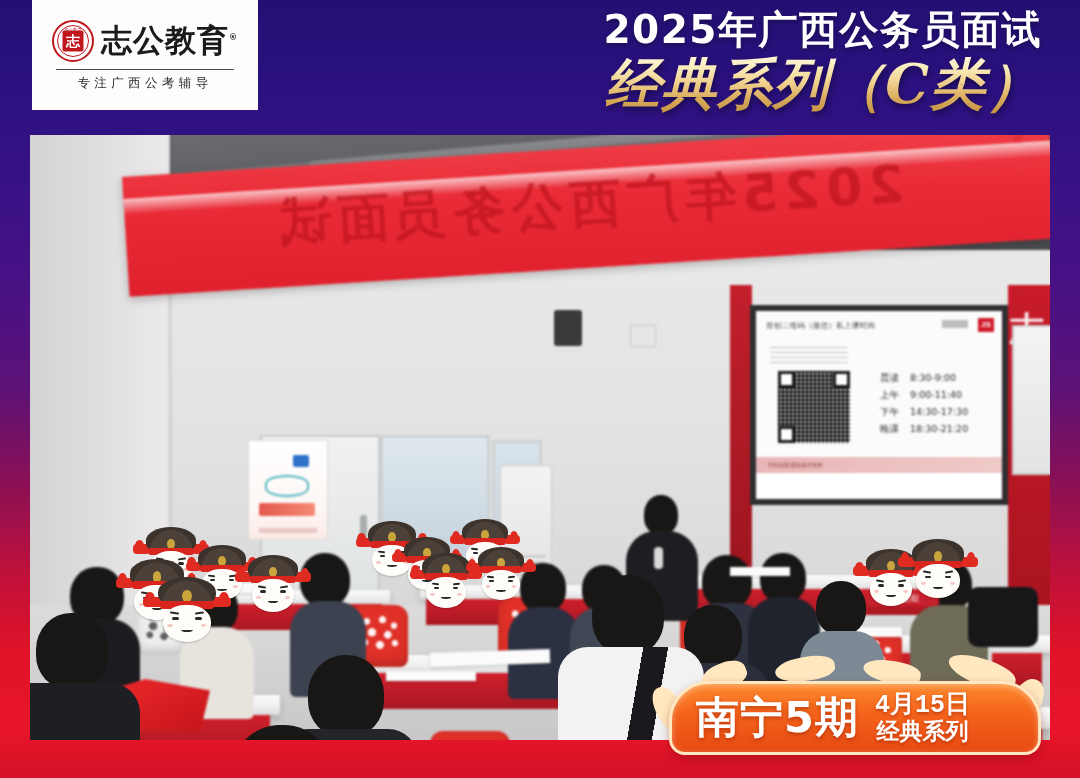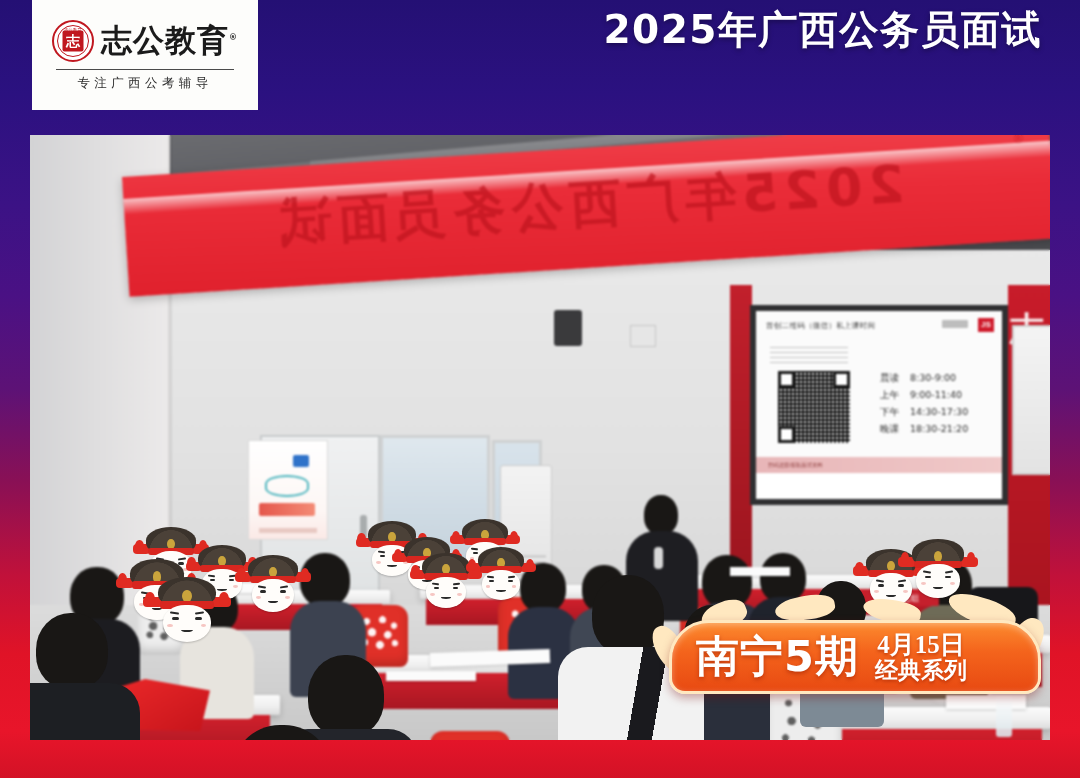--- a/index.html
+++ b/index.html
@@ -264,39 +264,39 @@
 
   #deskplate{position:absolute;left:835px;top:455px;width:74px;height:16px;
     background:#c5202c;color:#fff;font-size:8.5px;line-height:16px;text-align:center;
     font-family:"DejaVu Sans",sans-serif;border-radius:2px;}
 
   
   #photo-blur{position:absolute;inset:0;backdrop-filter:blur(1.1px);pointer-events:none;}
 
   
   #badge{
-    position:absolute;left:655px;top:600px;width:400px;height:108px;z-index:20;
+    position:absolute;left:655px;top:661px;width:400px;height:108px;z-index:20;
   }
   #badge-flame{position:absolute;inset:0;}
   #badge-body{
     position:absolute;left:14px;top:20px;width:372px;height:74px;
     background:linear-gradient(180deg,#fc8a2e 0%,#f4641c 42%,#e84a12 100%);
     border-radius:40px 40px 16px 16px;
     border:3px solid #ffe8c0;
     box-shadow:0 4px 10px rgba(120,10,10,.35), inset 0 2px 6px rgba(255,255,255,.35);
     display:flex;align-items:center;
   }
   #badge-city{
     margin-left:24px;font-size:43px;font-weight:800;color:#fff;
     font-family:"DejaVu Sans",sans-serif;letter-spacing:1px;white-space:nowrap;
     text-shadow:0 2px 4px rgba(150,30,0,.55);
   }
   #badge-right{margin-left:16px;line-height:1.06;text-align:center;}
   #badge-date{font-size:25px;font-weight:800;color:#fff;white-space:nowrap;
-    font-family:Liberation Serif, serif;text-shadow:0 2px 3px rgba(150,30,0,.5);}
+    font-family:Liberation Mono, monospace;text-shadow:0 2px 3px rgba(150,30,0,.5);}
   #badge-open{font-size:23px;font-weight:800;color:#fff;white-space:nowrap;
     font-family:"DejaVu Sans",sans-serif;text-shadow:0 2px 3px rgba(150,30,0,.5);}
   .flame-lick{position:absolute;background:#ffe8c0;border-radius:50% 50% 40% 60%;}
 </style>
 </head>
 <body>
 
 <div id="poster">
 
   <div id="logo-card">
@@ -308,20 +308,21 @@
       <div id="logo-name">
         <span>志公教育</span><span id="logo-reg">®</span>
       </div>
     </div>
     <div id="logo-rule"></div>
     <div id="logo-tag">专注广西公考辅导</div>
   </div>
 
   <div id="headline">
     <div id="title-main">2025年广西公务员面试</div>
+    <div id="title-sub">经典系列（C类）</div>
   </div>
 
   <div id="photo">
 
     <div class="ph" id="ceiling">
       <div class="beam" style="left:0;top:18px;width:760px;height:16px;"></div>
       <div class="beam" style="left:60px;top:52px;width:820px;height:14px;"></div>
       <div class="beam" style="left:280px;top:4px;width:500px;height:10px;"></div>
       <div class="pipe" style="left:120px;top:20px;width:900px;"></div>
       <div class="pipe" style="left:180px;top:56px;width:860px;"></div>

